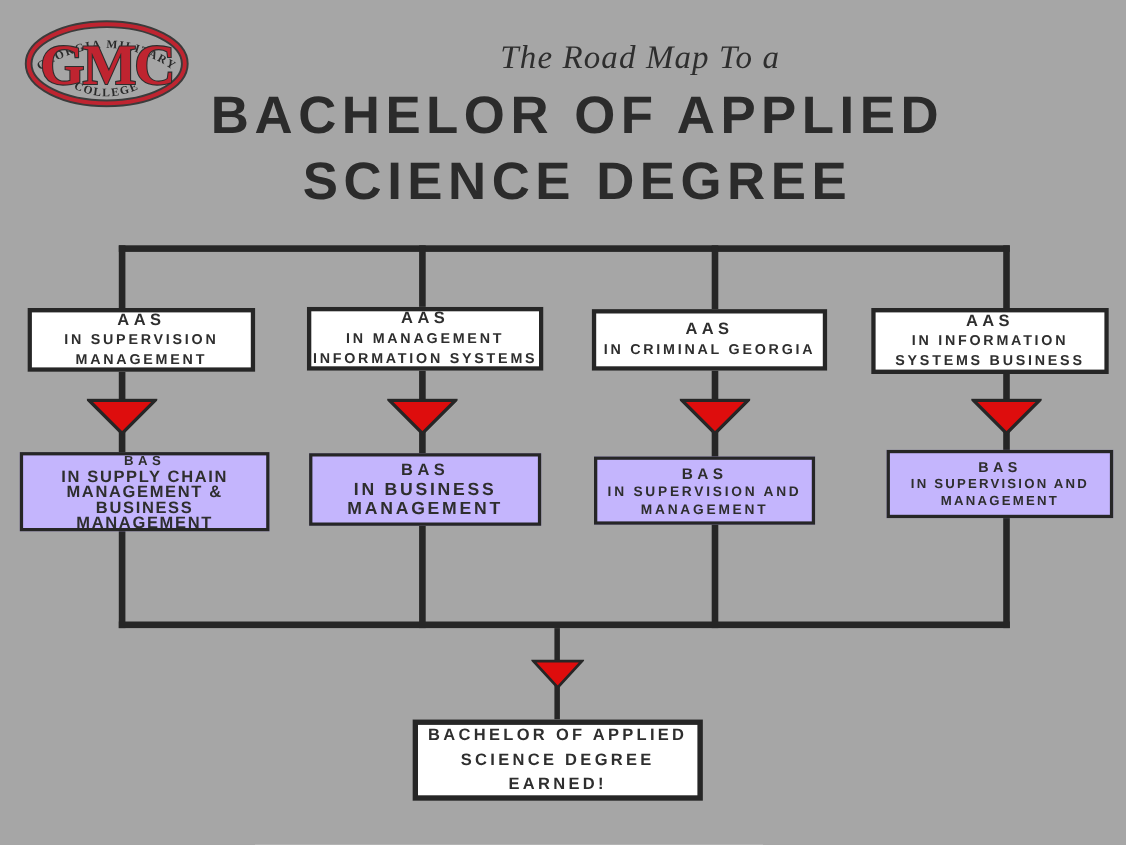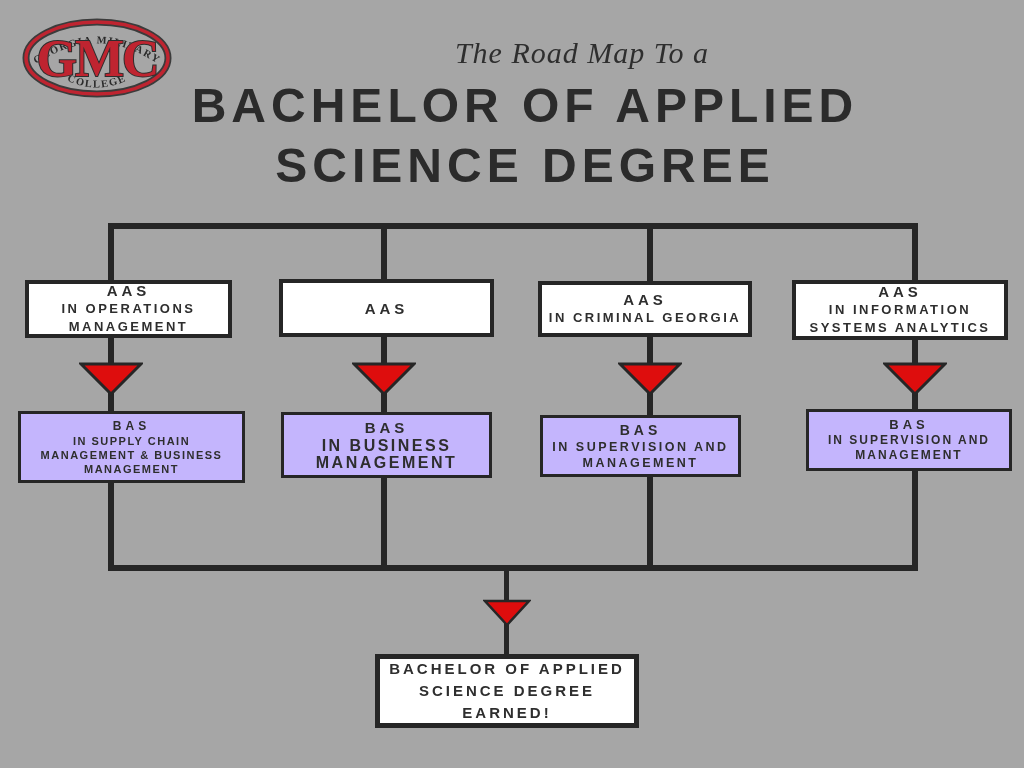--- a/index.html
+++ b/index.html
@@ -29,21 +29,21 @@
     background:#ffffff; border:4px solid #262626;
     display:flex; align-items:center; justify-content:center;
     text-align:center; color:#2e2e2e; font-weight:bold;
   }
   .box.red { background:#c4b5fd; border-width:3px; }
   .box-inner { display:flex; flex-direction:column; gap:1px; width:100%; }
   .deg { letter-spacing:4px; }
   .prog { white-space:pre-line; letter-spacing:2.5px; }
   .w-deg { font-size:15px; }
   .w-prog { font-size:13px; line-height:18px; }
-  .r1-deg { font-size:12px; } .r1-prog { font-size:11px; line-height:14px; letter-spacing:1.5px; }
+  .r1-deg { font-size:12px; } .r1-prog { font-size:15px; line-height:14px; letter-spacing:1.5px; }
   .r2-deg { font-size:15px; } .r2-prog { font-size:16px; line-height:17px; }
   .r3-deg { font-size:14px; } .r3-prog { font-size:12.5px; line-height:16px; }
   .r4-deg { font-size:13px; } .r4-prog { font-size:12px; line-height:15px; letter-spacing:2px; }
   .result {
     position:absolute; left:375px; top:654px; width:264px; height:74px;
     box-sizing:border-box; background:#ffffff; border:5px solid #262626;
     display:flex; align-items:center; justify-content:center; text-align:center;
     font-weight:bold; font-size:15px; line-height:22px; letter-spacing:3px;
     color:#2e2e2e; white-space:pre-line;
   }
@@ -85,40 +85,42 @@
   <div class="vline" style="left:108px; top:223px; width:6px; height:348px;"></div>
   <div class="vline" style="left:381px; top:223px; width:6px; height:348px;"></div>
   <div class="vline" style="left:647px; top:223px; width:6px; height:348px;"></div>
   <div class="vline" style="left:912px; top:223px; width:6px; height:348px;"></div>
   <div class="hline" style="left:108px; top:565px; width:810px; height:6px;"></div>
   <div class="vline" style="left:504px; top:571px; width:5px; height:84px;"></div>
 
   <div class="box" style="left:25px; top:280px; width:207px; height:58px;">
     <div class="box-inner">
       <div class="deg w-deg">AAS</div>
-      <div class="prog w-prog">IN OPERATIONS
+      <div class="prog w-prog">IN SUPERVISION
 MANAGEMENT</div>
     </div>
   </div>
   <div class="box" style="left:279px; top:279px; width:215px; height:58px;">
     <div class="box-inner">
       <div class="deg w-deg">AAS</div>
+      <div class="prog w-prog">IN MANAGEMENT
+INFORMATION SYSTEMS</div>
     </div>
   </div>
   <div class="box" style="left:538px; top:281px; width:214px; height:56px;">
     <div class="box-inner">
       <div class="deg w-deg">AAS</div>
       <div class="prog w-prog">IN CRIMINAL GEORGIA</div>
     </div>
   </div>
   <div class="box" style="left:792px; top:280px; width:216px; height:60px;">
     <div class="box-inner">
       <div class="deg w-deg">AAS</div>
       <div class="prog w-prog">IN INFORMATION
-SYSTEMS ANALYTICS</div>
+SYSTEMS BUSINESS</div>
     </div>
   </div>
 
   <svg class="tri" style="left:79px; top:362px;" width="64" height="34" viewBox="0 0 64 34">
       <polygon points="2,2 62,2 32,32" fill="#de0d0d" stroke="#262626" stroke-width="3"></polygon>
     </svg>
   <svg class="tri" style="left:352px; top:362px;" width="64" height="34" viewBox="0 0 64 34">
       <polygon points="2,2 62,2 32,32" fill="#de0d0d" stroke="#262626" stroke-width="3"></polygon>
     </svg>
   <svg class="tri" style="left:618px; top:362px;" width="64" height="34" viewBox="0 0 64 34">

